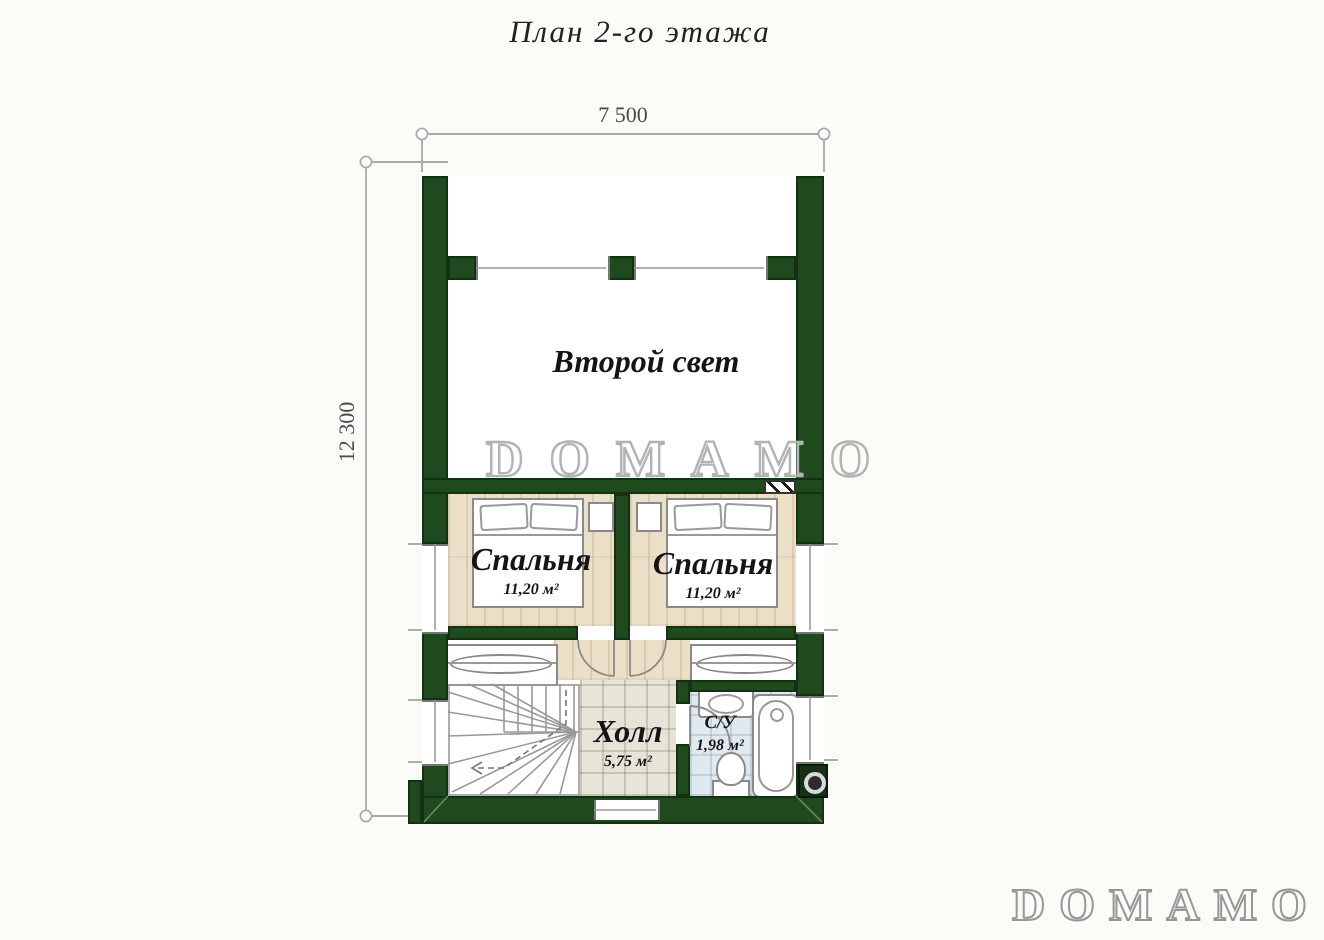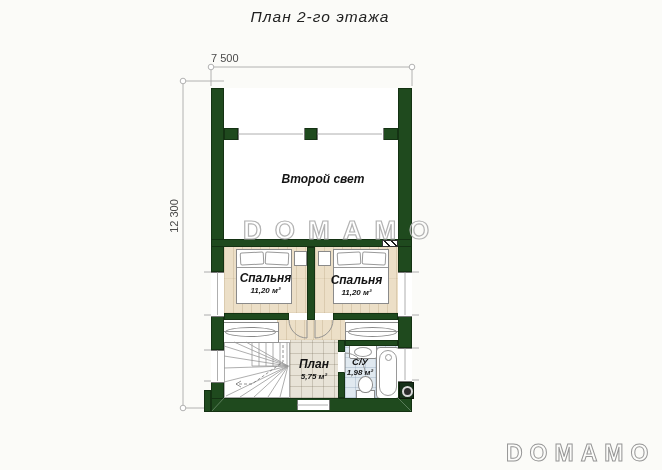--- a/index.html
+++ b/index.html
@@ -1,33 +1,33 @@
 <!DOCTYPE html>
 <html><head>
 <meta charset="utf-8">
 <style>
   html,body{margin:0;padding:0;background:#fff;}
   .canvas{
     position:relative;width:662px;height:470px;background:#fbfbf8;
-    font-family:Liberation Sans, sans-serif;overflow:hidden;
+    font-family:Liberation Serif, serif;overflow:hidden;
   }
   .abs{position:absolute;}
   
   .title{
     left:120px;top:8px;width:400px;text-align:center;
     font-size:15.5px;font-style:italic;color:#222;letter-spacing:1px;
   }
   .dim-text{font-size:11px;color:#4a4a4a;}
-  .dim-top{left:211px;top:52px;width:201px;}
+  .dim-top{left:211px;top:52px;width:201px;text-align:center;}
   .dim-left{
     left:142px;top:210px;width:64px;text-align:center;
     transform:rotate(-90deg);
   }
   .room-label{text-align:center;color:#141414;font-style:italic;font-weight:bold;line-height:1.15;}
-  .room-name{font-size:12px;}
+  .room-name{font-size:16px;}
   .room-area{font-size:8px;}
   
   .interior{left:211px;top:88px;width:201px;height:324px;background:#ffffff;}
   .wall{background:#1f4a1e;outline:1px solid rgba(10,25,8,.5);outline-offset:-1px;}
   .win-v{background:#fff;border-top:1px solid #777;border-bottom:1px solid #777;}
   .win-h{background:#fff;border-left:1px solid #777;border-right:1px solid #777;}
   .wood{
     background-color:#ecdfc7;
     background-image:
       repeating-linear-gradient(90deg, rgba(120,90,40,.15) 0, rgba(120,90,40,.15) 1px, transparent 1px, transparent 9px),
@@ -227,21 +227,21 @@
   </div>
   <div class="abs room-label" style="left:224px;top:272px;width:83px;z-index:7;">
     <div class="room-name">Спальня</div>
     <div class="room-area">11,20 м²</div>
   </div>
   <div class="abs room-label" style="left:315px;top:274px;width:83px;z-index:7;">
     <div class="room-name">Спальня</div>
     <div class="room-area">11,20 м²</div>
   </div>
   <div class="abs room-label" style="left:288px;top:358px;width:52px;z-index:7;">
-    <div class="room-name">План</div>
+    <div class="room-name">Холл</div>
     <div class="room-area">5,75 м²</div>
   </div>
   <div class="abs room-label" style="left:338px;top:357px;width:44px;z-index:7;">
     <div class="room-name" style="font-size:9.5px;">С/У</div>
     <div class="room-area">1,98 м²</div>
   </div>
 
   <div class="abs outline-text watermark" style="z-index:9;">DOMAMO</div>
   <div class="abs outline-text logo" style="z-index:9;">DOMAMO</div>
 

